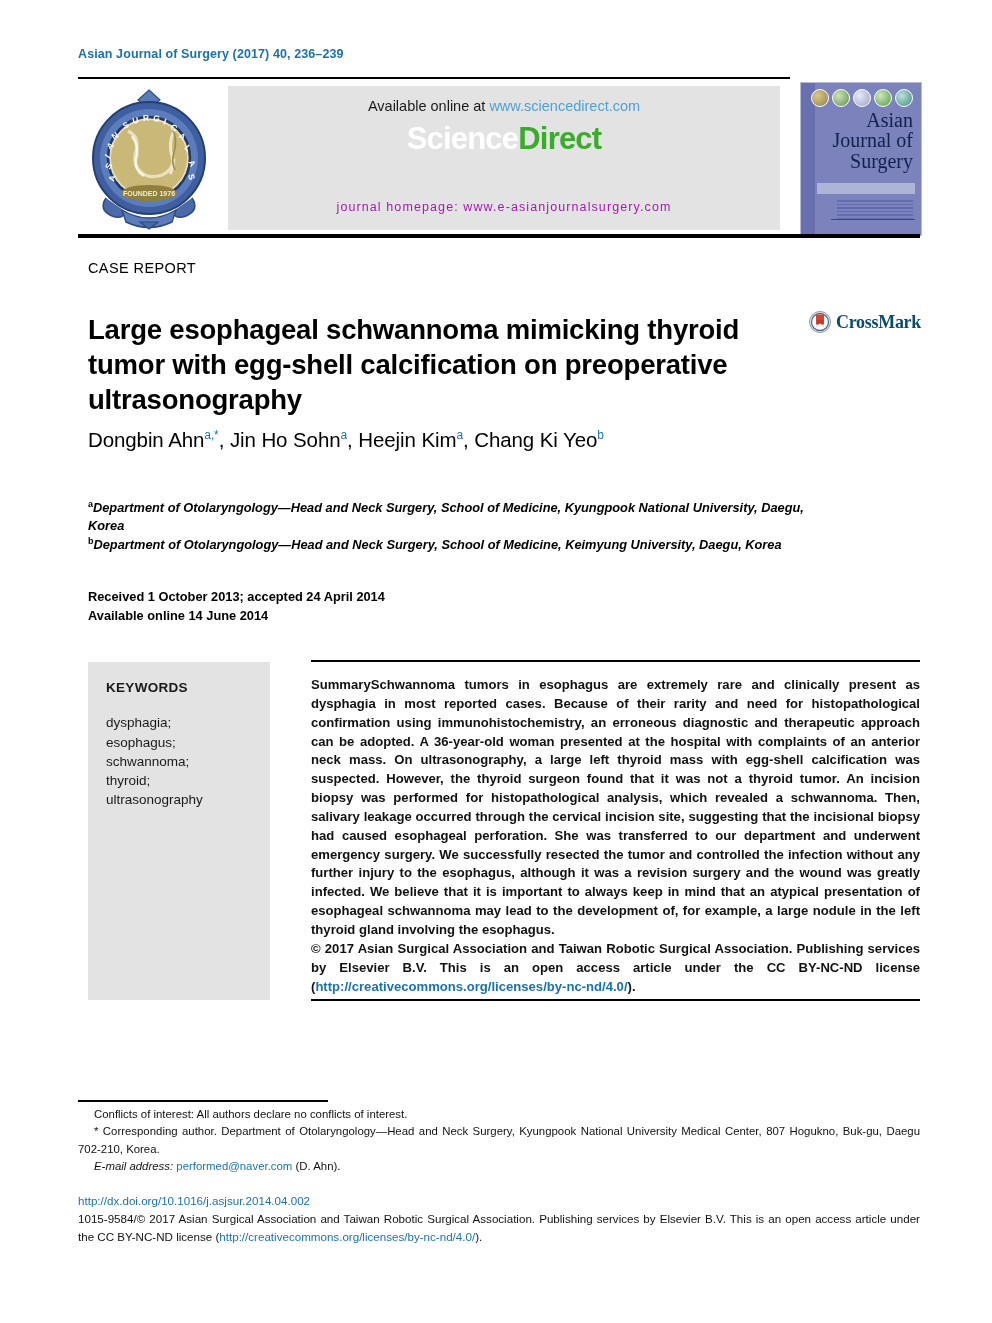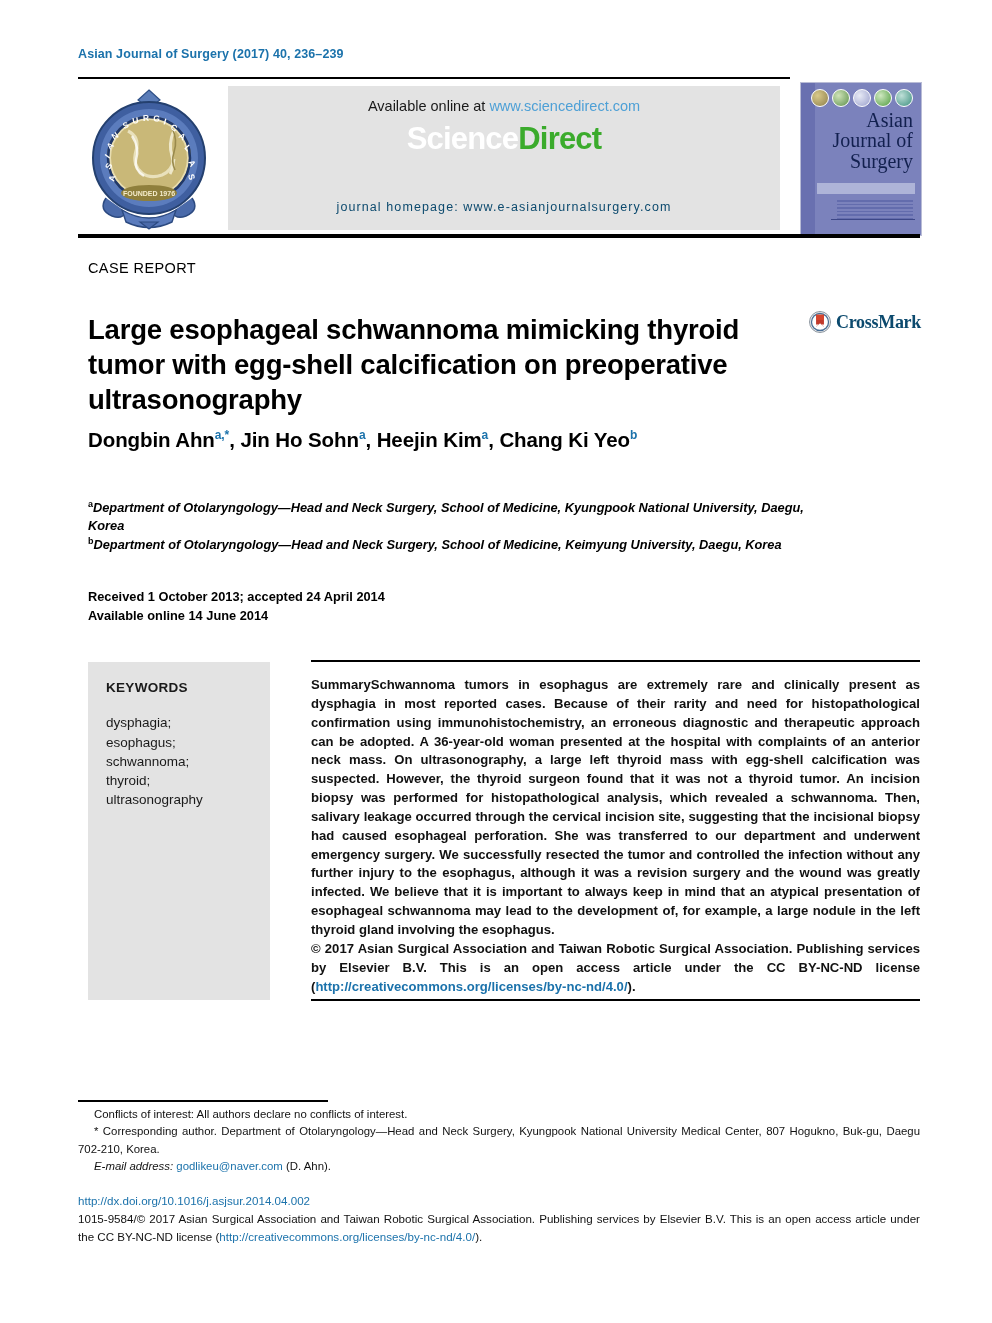--- a/index.html
+++ b/index.html
@@ -95,21 +95,21 @@
   .sd-wordmark .sci { color: #ffffff; }
   .sd-wordmark .dir { color: #3bab2c; }
   .sd-homepage {
     position: absolute;
     bottom: 16px;
     left: 0;
     right: 0;
     text-align: center;
     font-size: 12.5px;
     letter-spacing: 1.1px;
-    color: #0c4a6e;
+    color: #a21caf;
   }
 
   
   .cover {
     position: absolute;
     left: 800px;
     top: 82px;
     width: 120px;
     height: 152px;
     background: #7b82bc;
@@ -217,21 +217,21 @@
     color: #0c4a6e;
     letter-spacing: -0.3px;
   }
 
   .authors {
     position: absolute;
     left: 88px;
     top: 428px;
     width: 760px;
     font-size: 20.5px;
-    font-weight: bold;
+    font-weight: normal;
     letter-spacing: -0.1px;
   }
   .authors sup {
     color: #1b72ab;
     font-size: 12px;
     vertical-align: super;
   }
 
   .affiliations {
     position: absolute;
@@ -492,21 +492,21 @@
   <div class="abstract">
     <p><span class="sum-label">Summary</span><span>Schwannoma tumors in esophagus are extremely rare and clinically present as dysphagia in most reported cases. Because of their rarity and need for histopathological confirmation using immunohistochemistry, an erroneous diagnostic and therapeutic approach can be adopted. A 36-year-old woman presented at the hospital with complaints of an anterior neck mass. On ultrasonography, a large left thyroid mass with egg-shell calcification was suspected. However, the thyroid surgeon found that it was not a thyroid tumor. An incision biopsy was performed for histopathological analysis, which revealed a schwannoma. Then, salivary leakage occurred through the cervical incision site, suggesting that the incisional biopsy had caused esophageal perforation. She was transferred to our department and underwent emergency surgery. We successfully resected the tumor and controlled the infection without any further injury to the esophagus, although it was a revision surgery and the wound was greatly infected. We believe that it is important to always keep in mind that an atypical presentation of esophageal schwannoma may lead to the development of, for example, a large nodule in the left thyroid gland involving the esophagus.</span></p>
     <p class="copyright"><span>© 2017 Asian Surgical Association and Taiwan Robotic Surgical Association. Publishing services by Elsevier B.V. This is an open access article under the CC BY-NC-ND license (</span><a href="#">http://creativecommons.org/licenses/by-nc-nd/4.0/</a><span>).</span></p>
   </div>
   <div class="abs-rule-bottom"></div>
 
   <div class="foot-rule"></div>
   <div class="footnotes">
     <span class="fn indent">Conflicts of interest: All authors declare no conflicts of interest.</span>
     <span class="fn indent">* Corresponding author. Department of Otolaryngology—Head and Neck Surgery, Kyungpook National University Medical Center, 807 Hogukno, Buk-gu, Daegu 702-210, Korea.</span>
-    <span class="fn indent"><i>E-mail address:</i> <a href="#">godlikeu@naver.com</a> <span>(D. Ahn).</span></span>
+    <span class="fn indent"><i>E-mail address:</i> <a href="#">performed@naver.com</a> <span>(D. Ahn).</span></span>
   </div>
 
   <div class="doi-block">
     <a class="doi-link" href="#">http://dx.doi.org/10.1016/j.asjsur.2014.04.002</a>
     <span class="legal"><span>1015-9584/© 2017 Asian Surgical Association and Taiwan Robotic Surgical Association. Publishing services by Elsevier B.V. This is an open access article under the CC BY-NC-ND license (</span><a href="#">http://creativecommons.org/licenses/by-nc-nd/4.0/</a><span>).</span></span>
   </div>
 
 </div>
 
 </body></html>

